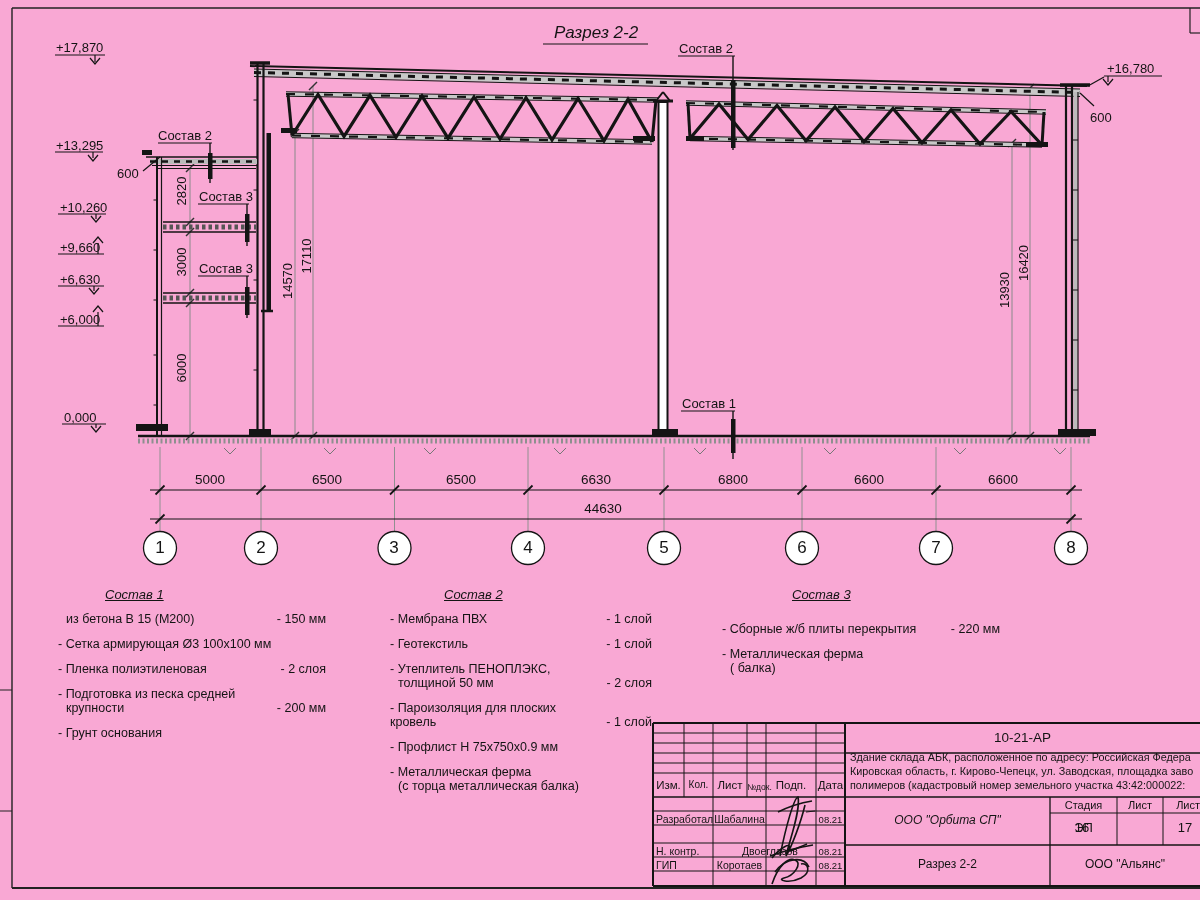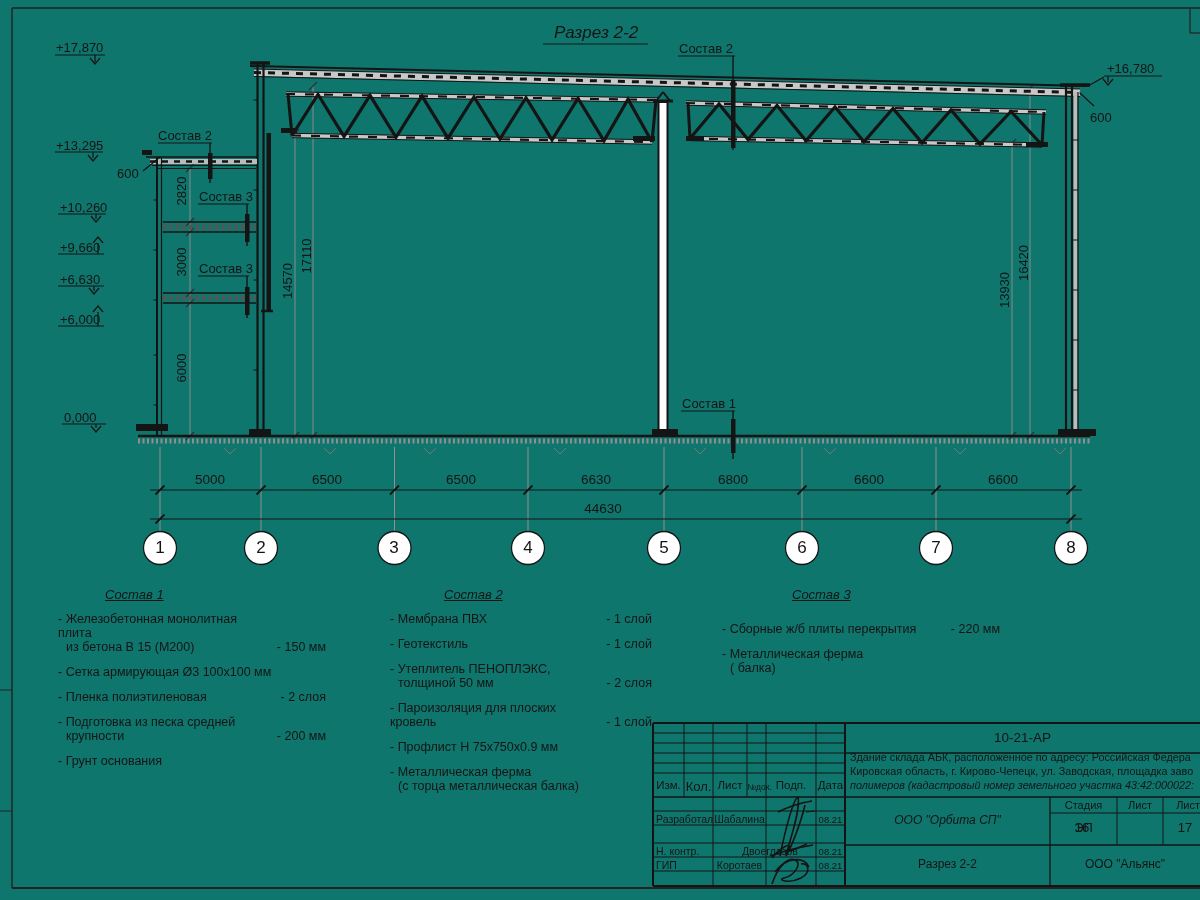--- a/index.html
+++ b/index.html
@@ -1,16 +1,16 @@
 <!DOCTYPE html>
 <html><head>
 <meta charset="utf-8">
 <style>
   html,body{margin:0;padding:0;background:#fff;}
-  #root{position:relative;width:1200px;height:900px;background:#0f766e;overflow:hidden;
+  #root{position:relative;width:1200px;height:900px;background:#f9a8d4;overflow:hidden;
         font-family:"Liberation Sans",sans-serif;color:#141414;}
   #lines{position:absolute;left:0;top:0;}
   .t{position:absolute;white-space:nowrap;color:#141414;}
   .c{text-align:center;}
   .dim{font-size:13.5px;}
   .elev{font-size:13px;}
   .call{font-size:13px;}
   .rot{transform:translate(-50%,-50%) rotate(-90deg);font-size:13px;}
   .axnum{font-size:17px;}
   .it{font-style:italic;}
@@ -341,21 +341,20 @@
 <div class="t axnum c" style="left:511px;top:538px;width:34px;">4</div>
 <div class="t axnum c" style="left:647px;top:538px;width:34px;">5</div>
 <div class="t axnum c" style="left:785px;top:538px;width:34px;">6</div>
 <div class="t axnum c" style="left:919px;top:538px;width:34px;">7</div>
 <div class="t axnum c" style="left:1054px;top:538px;width:34px;">8</div>
 
 <div class="notes" style="left:58px;top:588px;width:268px;">
   <div class="hd" style="padding-left:47px;">Состав 1</div>
   <div class="item">
         <div>
-          <div>- Железобетонная  монолитная плита</div>
           <div class="l2">из бетона В 15 (М200)</div>
         </div>
         <div class="val">- 150 мм</div>
       </div>
   <div class="item">
         <div>
           <div>- Сетка армирующая Ø3 100х100 мм</div>
         </div>
       </div>
   <div class="item">
@@ -431,23 +430,23 @@
           <div>- Металлическая ферма</div>
           <div class="l2">( балка)</div>
         </div>
       </div>
 </div>
 
 <div class="tb">
   <div class="cell c" style="left:845px;top:730px;width:355px;font-size:13.5px;">10-21-АР</div>
   <div class="cell" style="left:850px;top:751px;font-size:10.8px;">Здание склада АБК, расположенное по адресу: Российская Федера</div>
   <div class="cell" style="left:850px;top:765px;font-size:10.8px;">Кировская область, г. Кирово-Чепецк, ул. Заводская, площадка заво</div>
-  <div class="cell" style="left:850px;top:779px;font-size:10.8px;font-style:italic;">полимеров (кадастровый номер земельного участка 43:42:000022:</div>
+  <div class="cell" style="left:850px;top:779px;font-size:10.8px;">полимеров (кадастровый номер земельного участка 43:42:000022:</div>
   <div class="cell c" style="left:653px;top:779px;width:31px;font-size:11.5px;">Изм.</div>
-  <div class="cell c" style="left:684px;top:779px;width:29px;font-size:13px;">Кол.</div>
+  <div class="cell c" style="left:684px;top:779px;width:29px;font-size:10px;">Кол.</div>
   <div class="cell c" style="left:713px;top:779px;width:34px;font-size:11.5px;">Лист</div>
   <div class="cell c small" style="left:747px;top:782px;width:19px;">№док.</div>
   <div class="cell c" style="left:766px;top:779px;width:50px;font-size:11.5px;">Подп.</div>
   <div class="cell c" style="left:816px;top:779px;width:29px;font-size:11.5px;">Дата</div>
 
   <div class="cell" style="left:656px;top:813px;font-size:10.5px;">Разработал</div>
   <div class="cell c" style="left:713px;top:813px;width:53px;font-size:10.5px;">Шабалина</div>
   <div class="cell c" style="left:816px;top:813.5px;width:29px;font-size:9.5px;">08.21</div>
 
   <div class="cell" style="left:656px;top:845px;font-size:10.5px;">Н. контр.</div>

